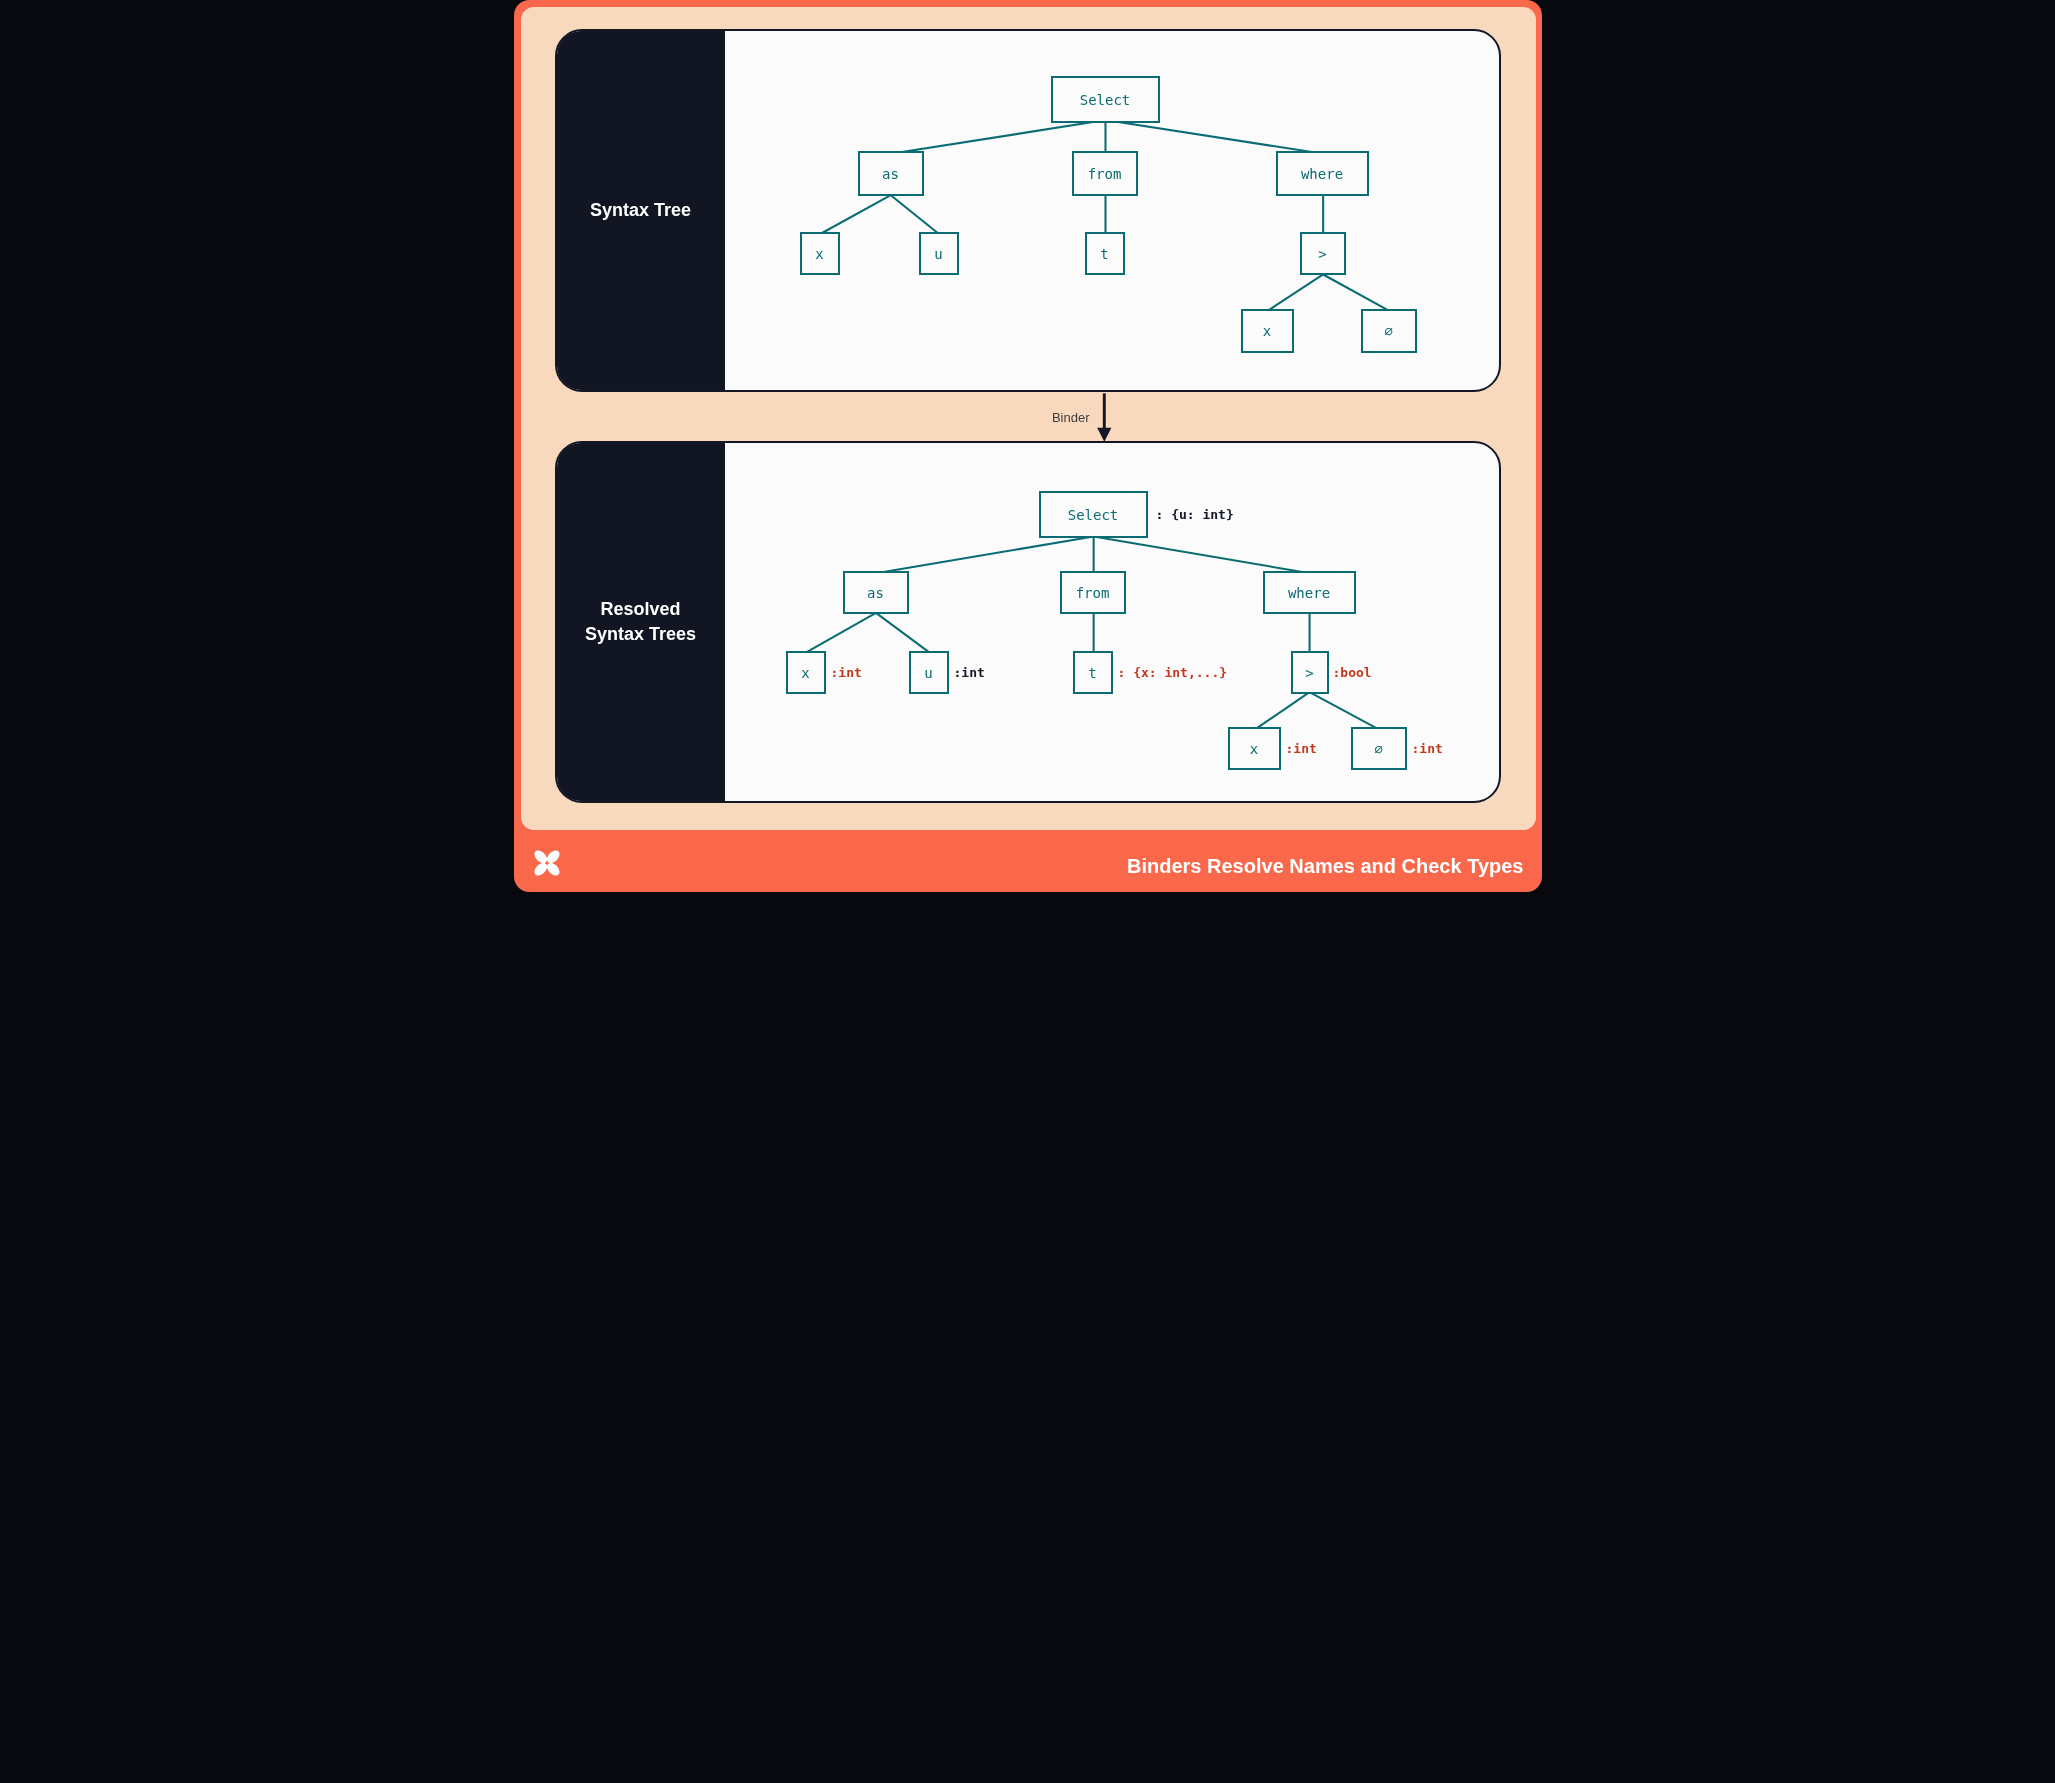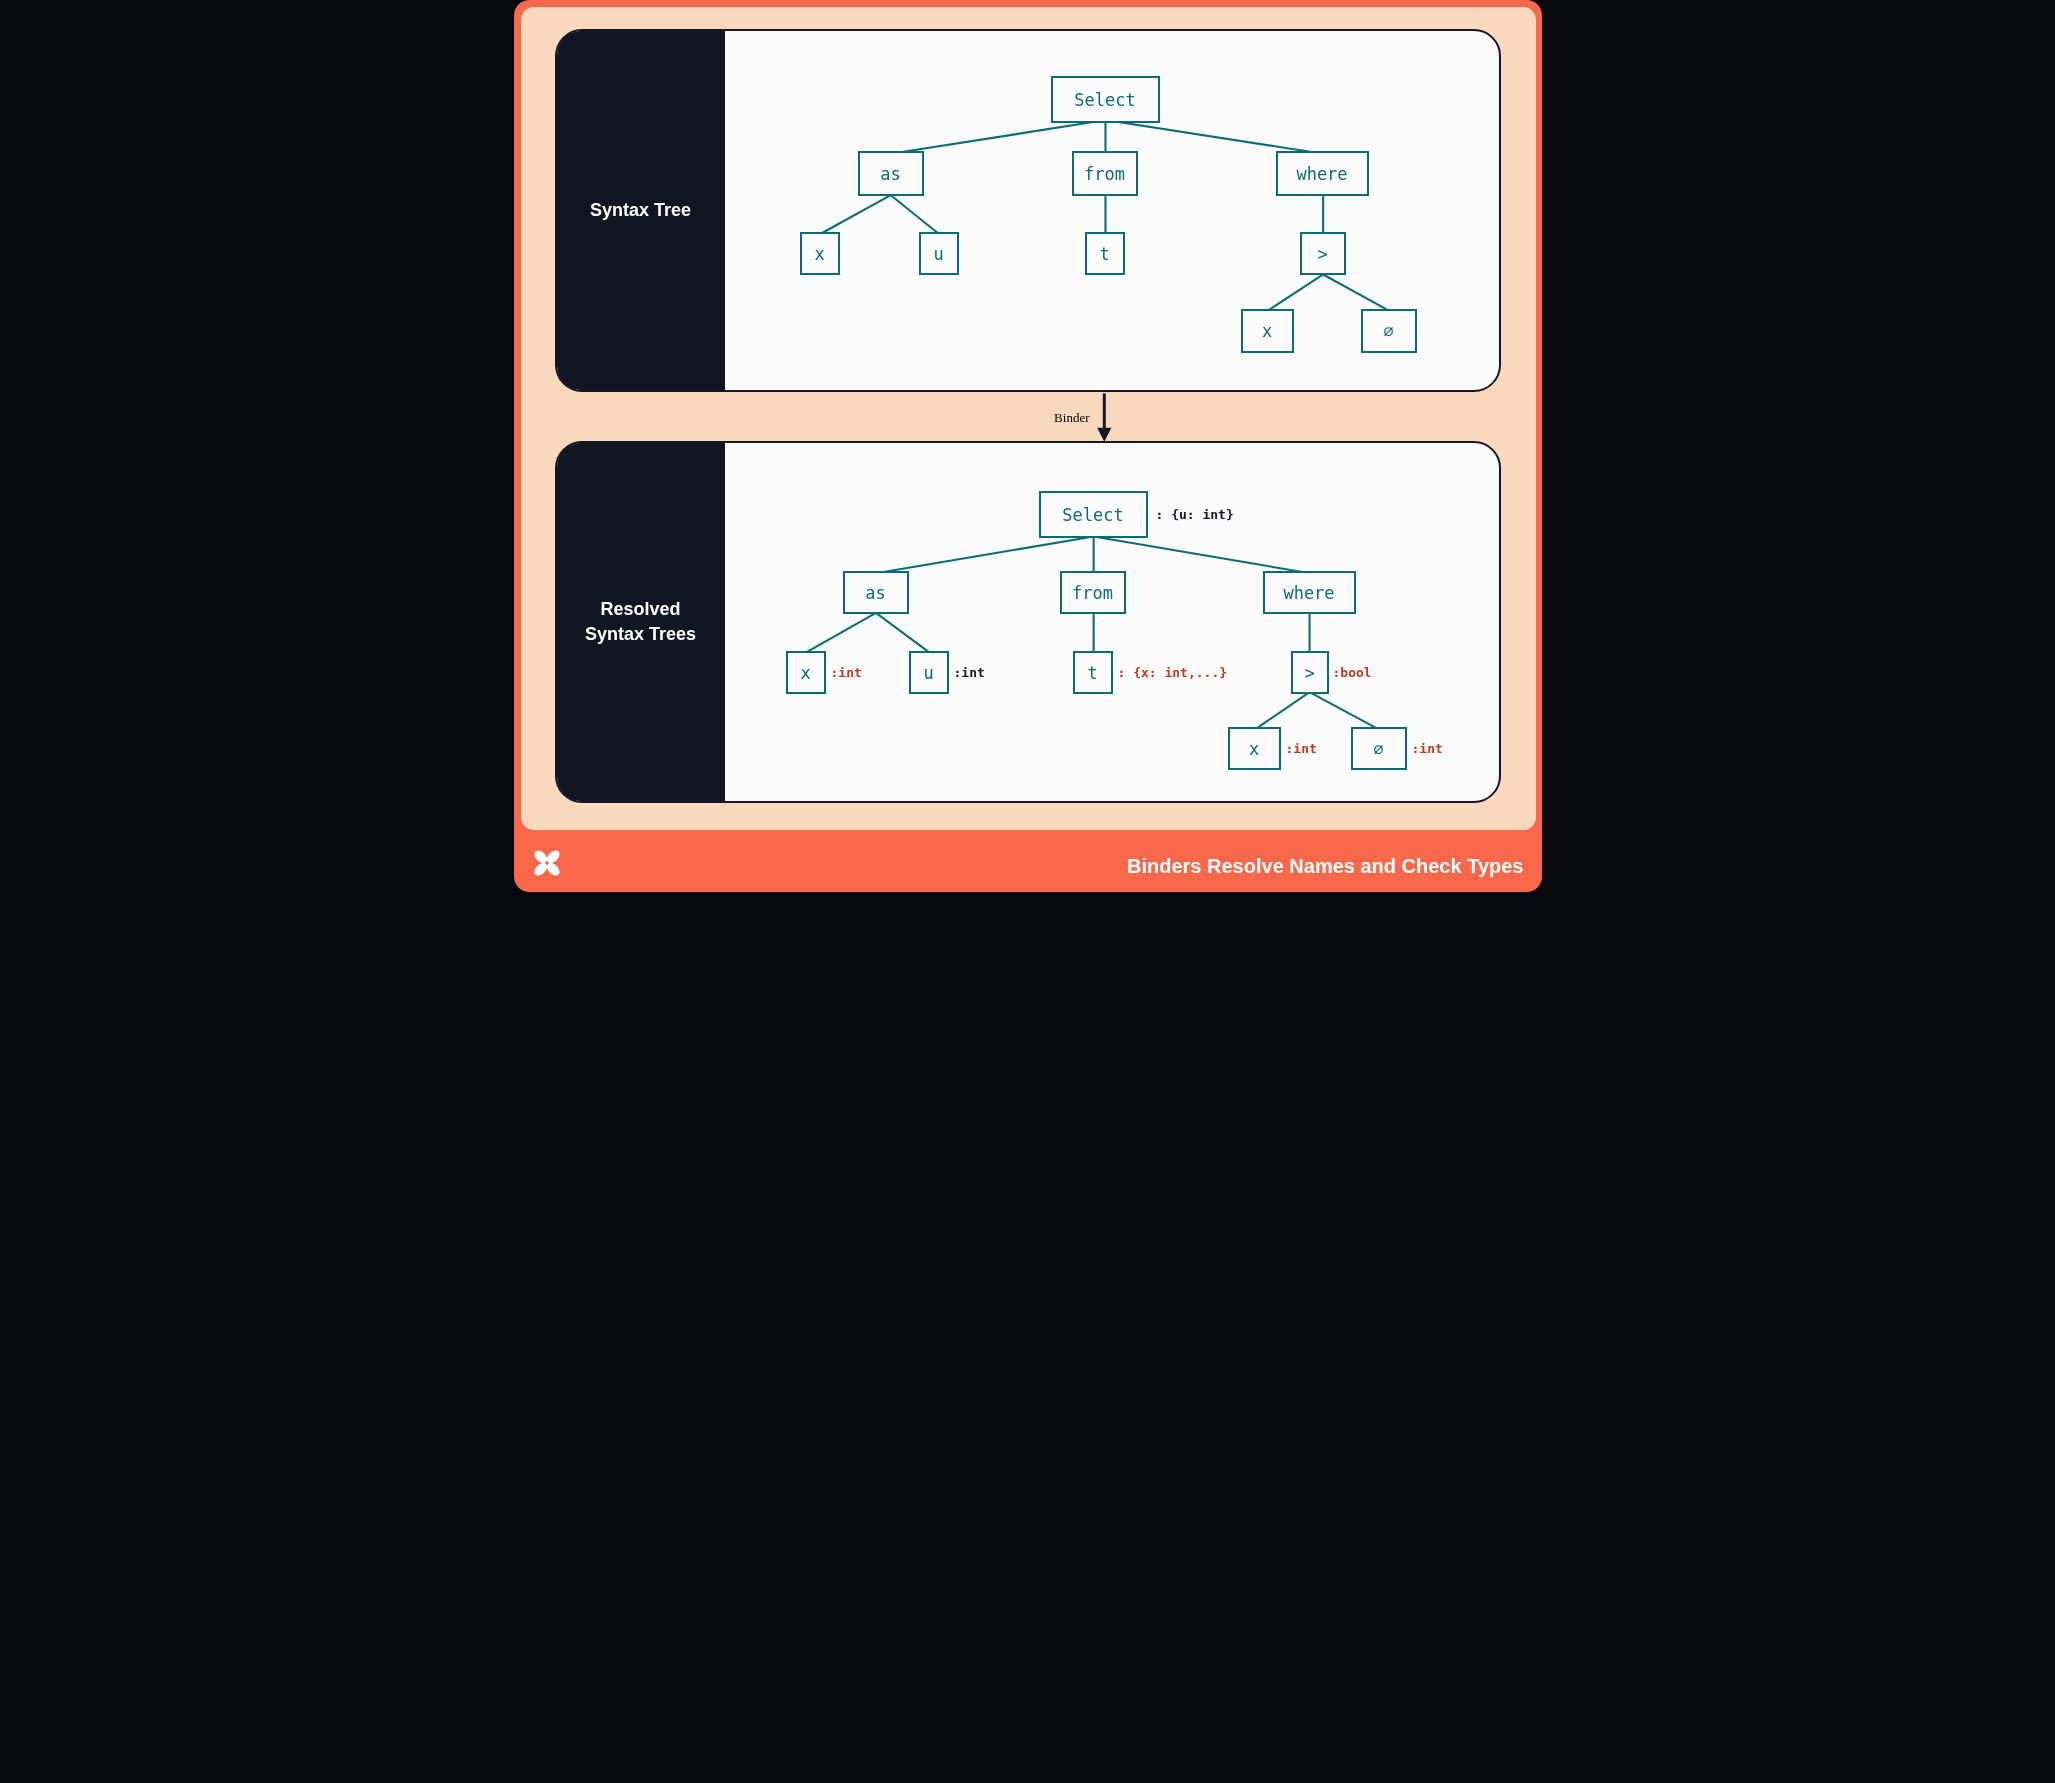--- a/index.html
+++ b/index.html
@@ -6,27 +6,27 @@
   .canvas{position:relative;width:1028px;height:892px;margin:0 auto;background:#f9684b;border-radius:15.4px;overflow:hidden;}
   .peach{position:absolute;left:7px;top:7px;width:1015px;height:823px;background:#f8d9be;border-radius:13px;}
   .panel{position:absolute;left:41px;width:946px;background:#fbfbfc;border:2.4px solid #131726;border-radius:27px;box-sizing:border-box;}
   .panel-top{top:29px;height:363px;}
   .panel-bottom{top:441px;height:362px;}
   .sidebar{position:absolute;left:0;top:0;bottom:0;width:168px;background:#121623;border-radius:24px 0 0 24px;
            display:flex;flex-direction:column;align-items:center;justify-content:center;}
   .sidebar-label{color:#ffffff;font-weight:700;font-size:18px;line-height:25px;text-align:center;}
   .edges{position:absolute;left:0;top:0;pointer-events:none;}
   .node{position:absolute;box-sizing:border-box;background:#fbfbfc;border:2.4px solid #0a6c72;color:#0a6c72;
-        font-family:"DejaVu Sans Mono",monospace;font-size:17px;display:flex;align-items:center;justify-content:center;}
+        font-family:"DejaVu Sans Mono",monospace;font-size:14px;display:flex;align-items:center;justify-content:center;}
   .ann{position:absolute;display:flex;align-items:center;font-family:"DejaVu Sans Mono",monospace;
        font-weight:700;font-size:13px;white-space:pre;}
   .ann-red{color:#c2391d;}
   .ann-navy{color:#131726;}
-  .binder-label{position:absolute;left:486px;top:409px;width:90px;text-align:right;color:#000000;
-                font-family:Liberation Serif, serif;font-size:13px;line-height:18px;}
+  .binder-label{position:absolute;left:486px;top:409px;width:90px;text-align:right;color:#404040;
+                font-family:Liberation Sans, sans-serif;font-size:13px;line-height:18px;}
   .footer-title{position:absolute;right:18px;top:856px;color:#ffffff;font-weight:700;font-size:20px;line-height:20px;}
   .logo{position:absolute;left:18px;top:848px;width:30px;height:30px;}
 </style>
 </head>
 <body>
 
 <div class="canvas">
   <div class="peach"></div>
 
   <section class="panel panel-bottom">

